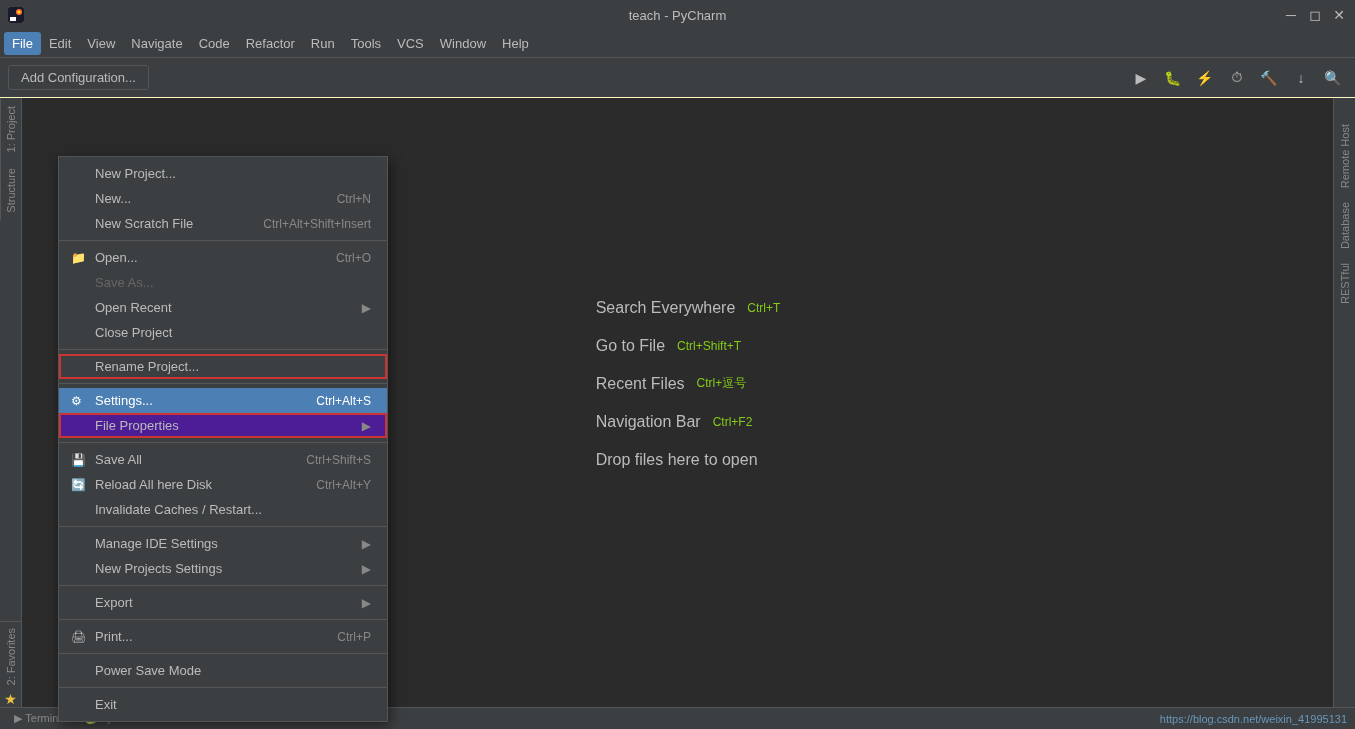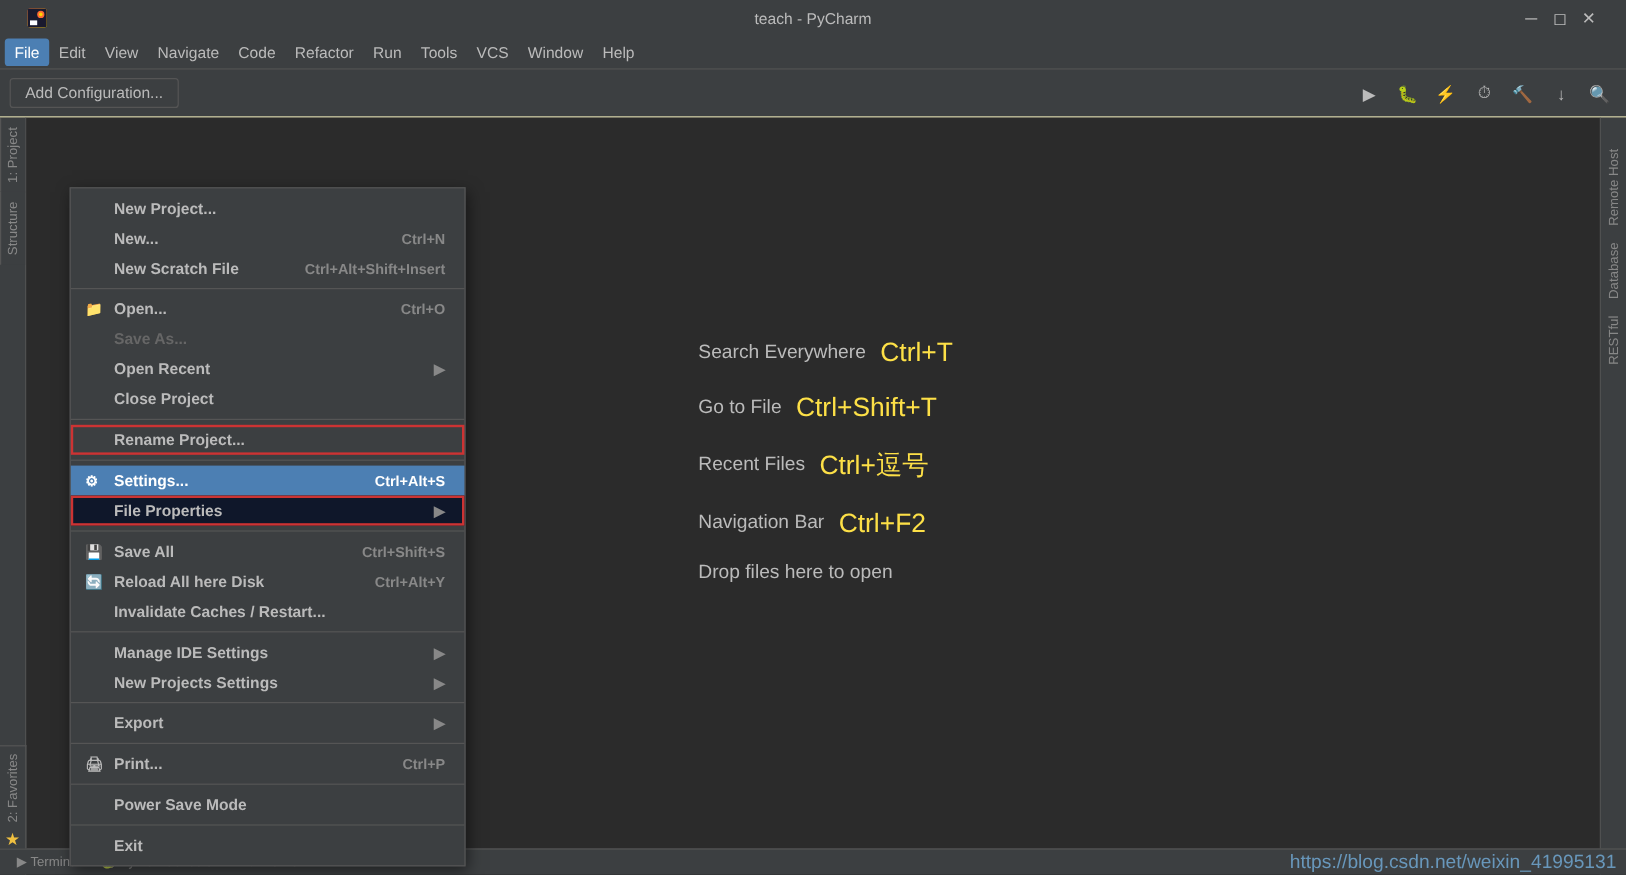--- a/index.html
+++ b/index.html
@@ -14,21 +14,21 @@
       position: relative;
     }
 
     
     .title-bar {
       height: 30px;
       background: #3c3f41;
       display: flex;
       align-items: center;
       justify-content: space-between;
-      padding: 0 23px;
+      padding: 0 8px;
       position: relative;
       z-index: 10;
     }
     .title-bar-left {
       display: flex;
       align-items: center;
       gap: 4px;
     }
     .title-bar-logo {
       width: 16px;
@@ -172,22 +172,22 @@
       display: flex;
       align-items: center;
       gap: 12px;
       margin-left: 21px;
     }
     .welcome-text {
       color: #bbbbbb;
       font-size: 16px;
     }
     .welcome-shortcut {
-      color: #fde047;
-      font-size: 22px;
+      color: #84cc16;
+      font-size: 12px;
     }
 
     
     .dropdown-overlay {
       position: absolute;
       top: 58px;
       left: 36px;
       z-index: 1000;
     }
     .dropdown-menu {
@@ -199,21 +199,20 @@
     }
     .dropdown-item {
       display: flex;
       align-items: center;
       justify-content: space-between;
       padding: 5px 16px 5px 36px;
       cursor: pointer;
       color: #bbbbbb;
       font-size: 13px;
       position: relative;
-      font-weight: bold;
     }
     .dropdown-item.highlighted {
       background: #4c7fb3;
       color: white;
     }
     .dropdown-item.disabled {
       color: #666;
       cursor: default;
     }
     .dropdown-separator {
@@ -258,21 +257,21 @@
       display: flex;
       gap: 4px;
     }
     .bottom-tab {
       font-size: 11px;
       color: #888;
       cursor: pointer;
       padding: 0 6px;
     }
     .bottom-bar-right {
-      font-size: 16px;
+      font-size: 11px;
       color: #6897bb;
       cursor: pointer;
     }
     .panel-tab-vertical {
       writing-mode: vertical-rl;
       transform: rotate(180deg);
       font-size: 11px;
       color: #888;
       cursor: pointer;
       padding: 8px 4px;
@@ -393,21 +392,21 @@
         <div class="dropdown-separator"></div>
         <div class="dropdown-item" style="outline:2px solid #cc3333;outline-offset:-2px;">
           <span>Rename Project...</span>
         </div>
         <div class="dropdown-separator"></div>
         <div class="dropdown-item highlighted">
           <span class="item-icon">⚙</span>
           <span>Settings...</span>
           <span class="item-shortcut">Ctrl+Alt+S</span>
         </div>
-        <div class="dropdown-item" style="outline:2px solid #cc3333;outline-offset:-2px;background:#0f172a;">
+        <div class="dropdown-item" style="outline:2px solid #cc3333;outline-offset:-2px;background:#4c1d95;">
           <span>File Properties</span>
           <span class="item-arrow">▶</span>
         </div>
         <div class="dropdown-separator"></div>
         <div class="dropdown-item">
           <span class="item-icon">💾</span>
           <span>Save All</span>
           <span class="item-shortcut">Ctrl+Shift+S</span>
         </div>
         <div class="dropdown-item">

